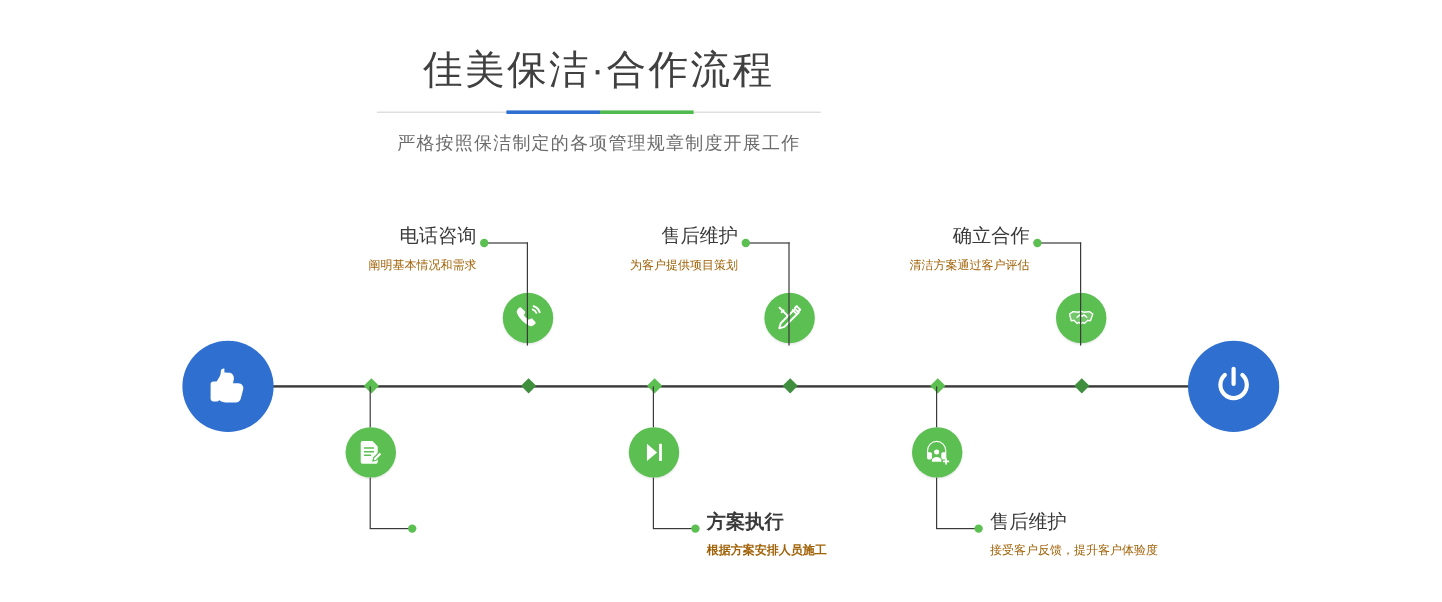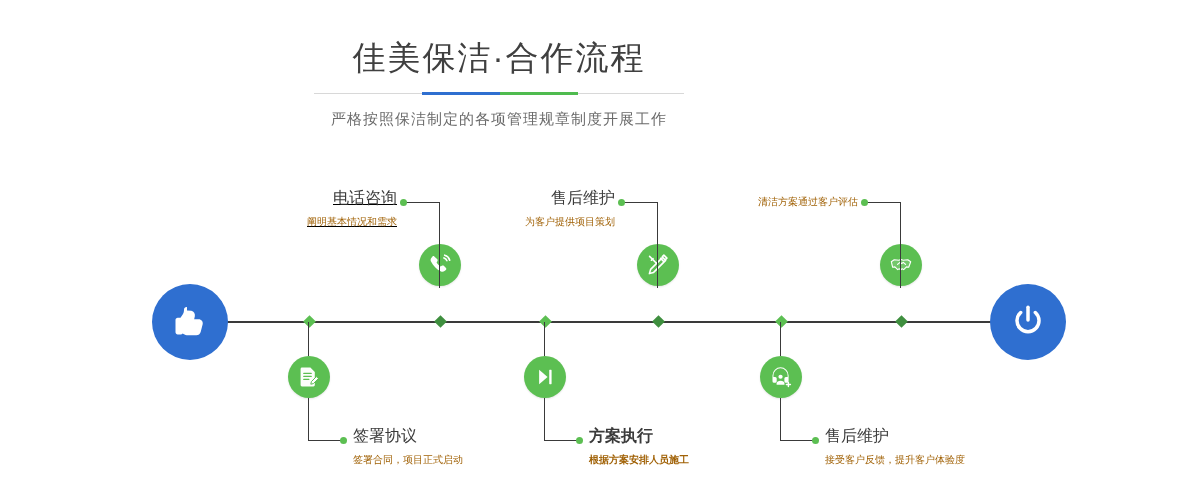--- a/index.html
+++ b/index.html
@@ -193,42 +193,38 @@
         <path d="M6.3 3.4c-.5-.5-1.3-.4-1.8.1l-1.2 1.4C2.5 5.9 2.4 7.3 3 8.5c2.1 4.4 5.6 7.9 10 10 1.2.6 2.6.4 3.5-.4l1.4-1.2c.5-.5.6-1.3.1-1.8l-2.2-2.3c-.4-.4-1.1-.5-1.6-.2l-1.6.9c-1.6-1-3-2.4-4-4l.9-1.6c.3-.5.2-1.2-.2-1.6L6.3 3.4z"></path>
         <path d="M16.3 4.2a.8.8 0 1 0-.5 1.5 3.6 3.6 0 0 1 2.4 2.4.8.8 0 0 0 1.5-.5 5.2 5.2 0 0 0-3.4-3.4z"></path>
         <path d="M16.9 1.4a.8.8 0 0 0-.4 1.6 6.4 6.4 0 0 1 4.4 4.4.8.8 0 1 0 1.6-.4 8 8 0 0 0-5.6-5.6z"></path>
       </svg>
     </span>
   </div>
   <div class="connector conn-v" style="left:439px; top:244px; height:44px;"></div>
   <div class="connector conn-v" style="left:439px; top:202px; height:42px;"></div>
   <div class="connector conn-h" style="left:404px; top:202px; width:36px;"></div>
   <div class="dot" style="left:400px; top:199px;"></div>
-  <div class="label-group" style="left:253px; top:188px; width:144px; text-align:right;text-decoration:underline;">
+  <div class="label-group" style="left:253px; top:188px; width:144px; text-align:right;">
     <div class="label-title">电话咨询</div>
     <div class="label-desc">阐明基本情况和需求</div>
   </div>
 
   <div class="node" style="left:288px; top:356px;">
     <span>
       <svg class="icon-svg" width="24" height="24" viewBox="0 0 24 24" fill="#ffffff">
         <path d="M5 2.6h8.4l4.4 4.4v13a1.4 1.4 0 0 1-1.4 1.4H5a1.4 1.4 0 0 1-1.4-1.4V4a1.4 1.4 0 0 1 1.4-1.4z" opacity="0.98"></path>
         <path d="M6.8 8.4h7.4M6.8 11.4h7.4M6.8 14.4h5" stroke="#5cbf52" stroke-width="1.3" stroke-linecap="round"></path>
         <path d="M19.4 11.6l2 2-5 5-2.6.6.6-2.6 5-5z" fill="#ffffff" stroke="#5cbf52" stroke-width="1"></path>
       </svg>
     </span>
   </div>
   <div class="connector conn-v" style="left:308px; top:322px; height:34px;"></div>
   <div class="connector conn-v" style="left:308px; top:398px; height:42px;"></div>
   <div class="connector conn-h" style="left:308px; top:440px; width:36px;"></div>
   <div class="dot" style="left:340px; top:437px;"></div>
-  <div class="label-group" style="left:353px; top:426px;">
-    <div class="label-title">签署协议</div>
-    <div class="label-desc">签署合同，项目正式启动</div>
-  </div>
 
   <div class="node" style="left:637px; top:244px;">
     <span>
       <svg class="icon-svg" width="24" height="24" viewBox="0 0 24 24" fill="none" stroke="#ffffff" stroke-width="1.6" stroke-linecap="round" stroke-linejoin="round">
         <path d="M3.4 20.6l4.2-1.2 12-12-3-3-12 12-1.2 4.2z"></path>
         <path d="M14.6 5.4l3 3"></path>
         <path d="M16.4 3.6l1.5-1.5 3 3-1.5 1.5"></path>
         <path d="M3.6 3.4l6.8 6.8"></path>
         <path d="M5.4 7.2l1.6-1.6"></path>
       </svg>
@@ -267,20 +263,21 @@
         <path d="M2.3 8.7l2.9-2 4.6.5 2.2-.8 2.2.8 4.6-.5 2.9 2-2 5.6-2.2-.4-2.8 2.7-1.5-.9-1.5 1.1-1.5-1.1-1.5.9-2.8-2.7-2.2.4-1.4-5.6z" stroke="#ffffff" stroke-width="1.1" fill="none" stroke-linejoin="round"></path>
         <path d="M8.6 11.4l2.4-2 1.6 1.2 1.7-1.2 2.3 2" stroke="#ffffff" stroke-width="1.2" fill="none" stroke-linecap="round" stroke-linejoin="round"></path>
       </svg>
     </span>
   </div>
   <div class="connector conn-v" style="left:900px; top:244px; height:44px;"></div>
   <div class="connector conn-v" style="left:900px; top:202px; height:42px;"></div>
   <div class="connector conn-h" style="left:865px; top:202px; width:36px;"></div>
   <div class="dot" style="left:861px; top:199px;"></div>
   <div class="label-group" style="left:705px; top:188px; width:153px; text-align:right;">
+    <div class="label-title">确立合作</div>
     <div class="label-desc">清洁方案通过客户评估</div>
   </div>
 
   <div class="node" style="left:760px; top:356px;">
     <span>
       <svg class="icon-svg" width="23" height="23" viewBox="0 0 24 24" fill="#ffffff">
         <path d="M11 2.4A7.4 7.4 0 0 0 3.6 9.8v1.6h1.8A1.6 1.6 0 0 1 7 13v3a1.6 1.6 0 0 1-1.6 1.6H4.2A1.6 1.6 0 0 1 2.6 16v-6.2A8.4 8.4 0 0 1 11 1.4a8.4 8.4 0 0 1 8.4 8.4V16a1.6 1.6 0 0 1-1.6 1.6h-1.2A1.6 1.6 0 0 1 15 16v-3a1.6 1.6 0 0 1 1.6-1.6h1.8V9.8A7.4 7.4 0 0 0 11 2.4z"></path>
         <circle cx="11" cy="11.2" r="2.2"></circle>
         <path d="M6.9 18.3c0-1.7 1.9-2.8 4.1-2.8s4.1 1.1 4.1 2.8v1.3H6.9z"></path>
         <path d="M19.2 17.2v4.2M17.1 19.3h4.2" stroke="#ffffff" stroke-width="1.5" stroke-linecap="round"></path>

